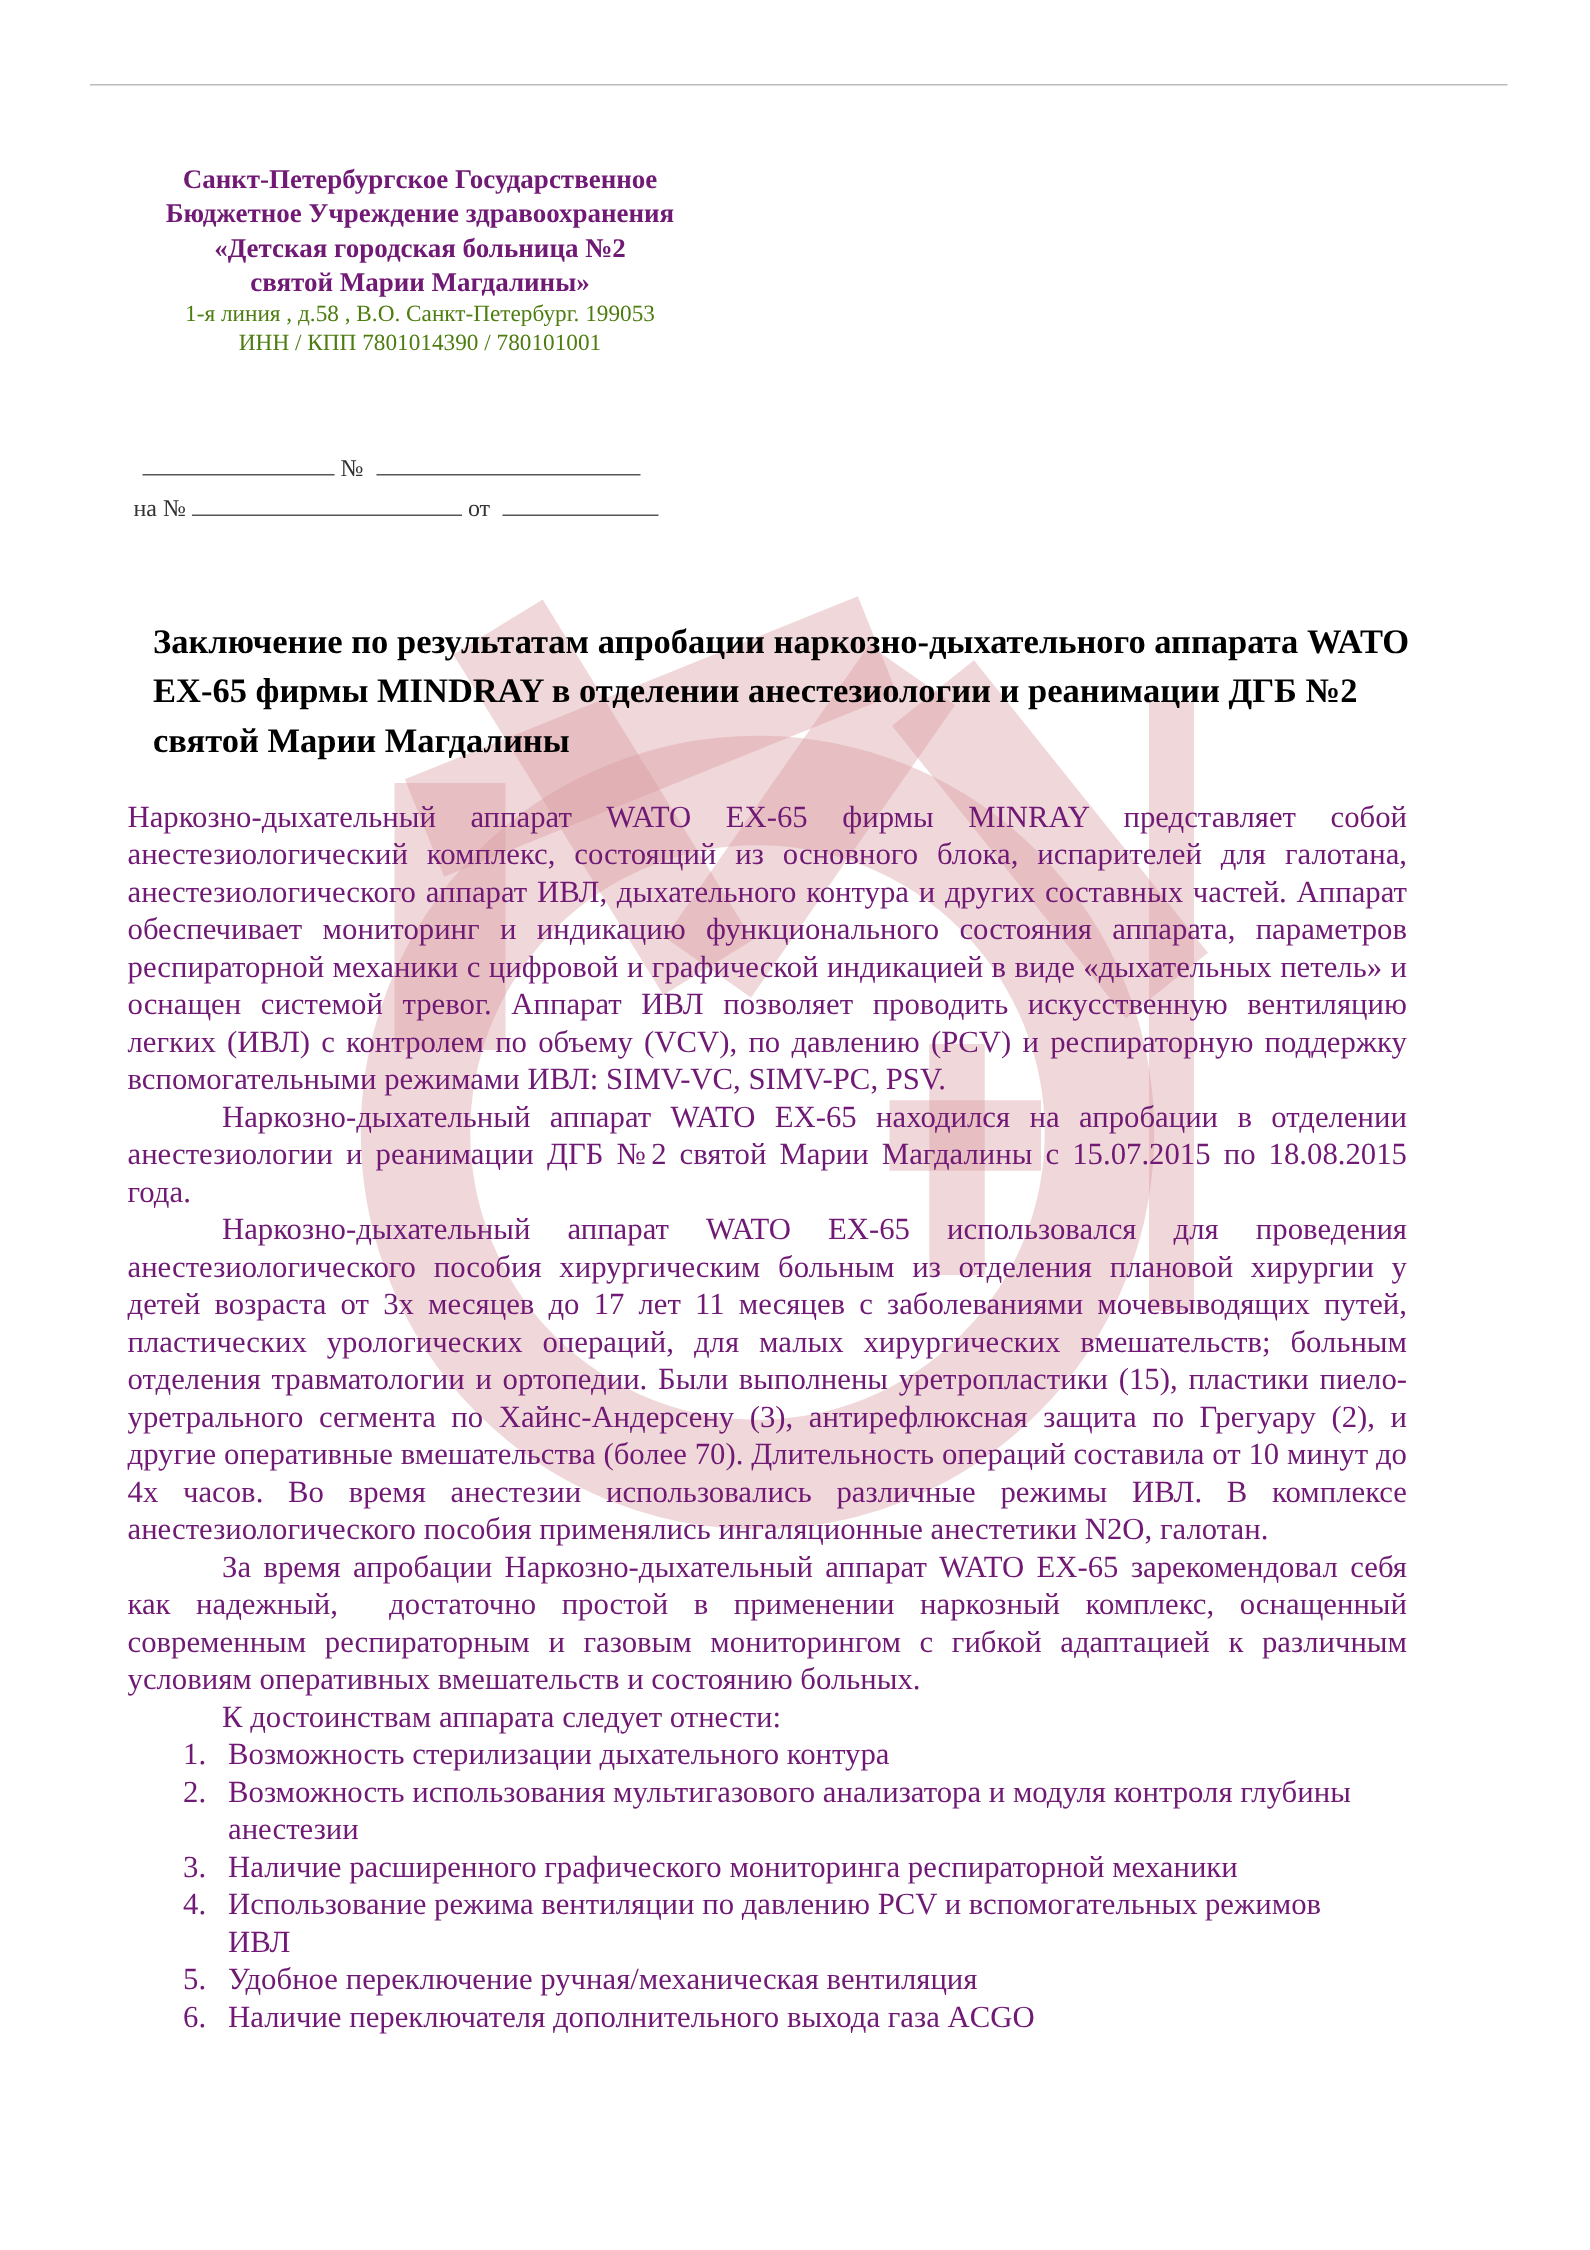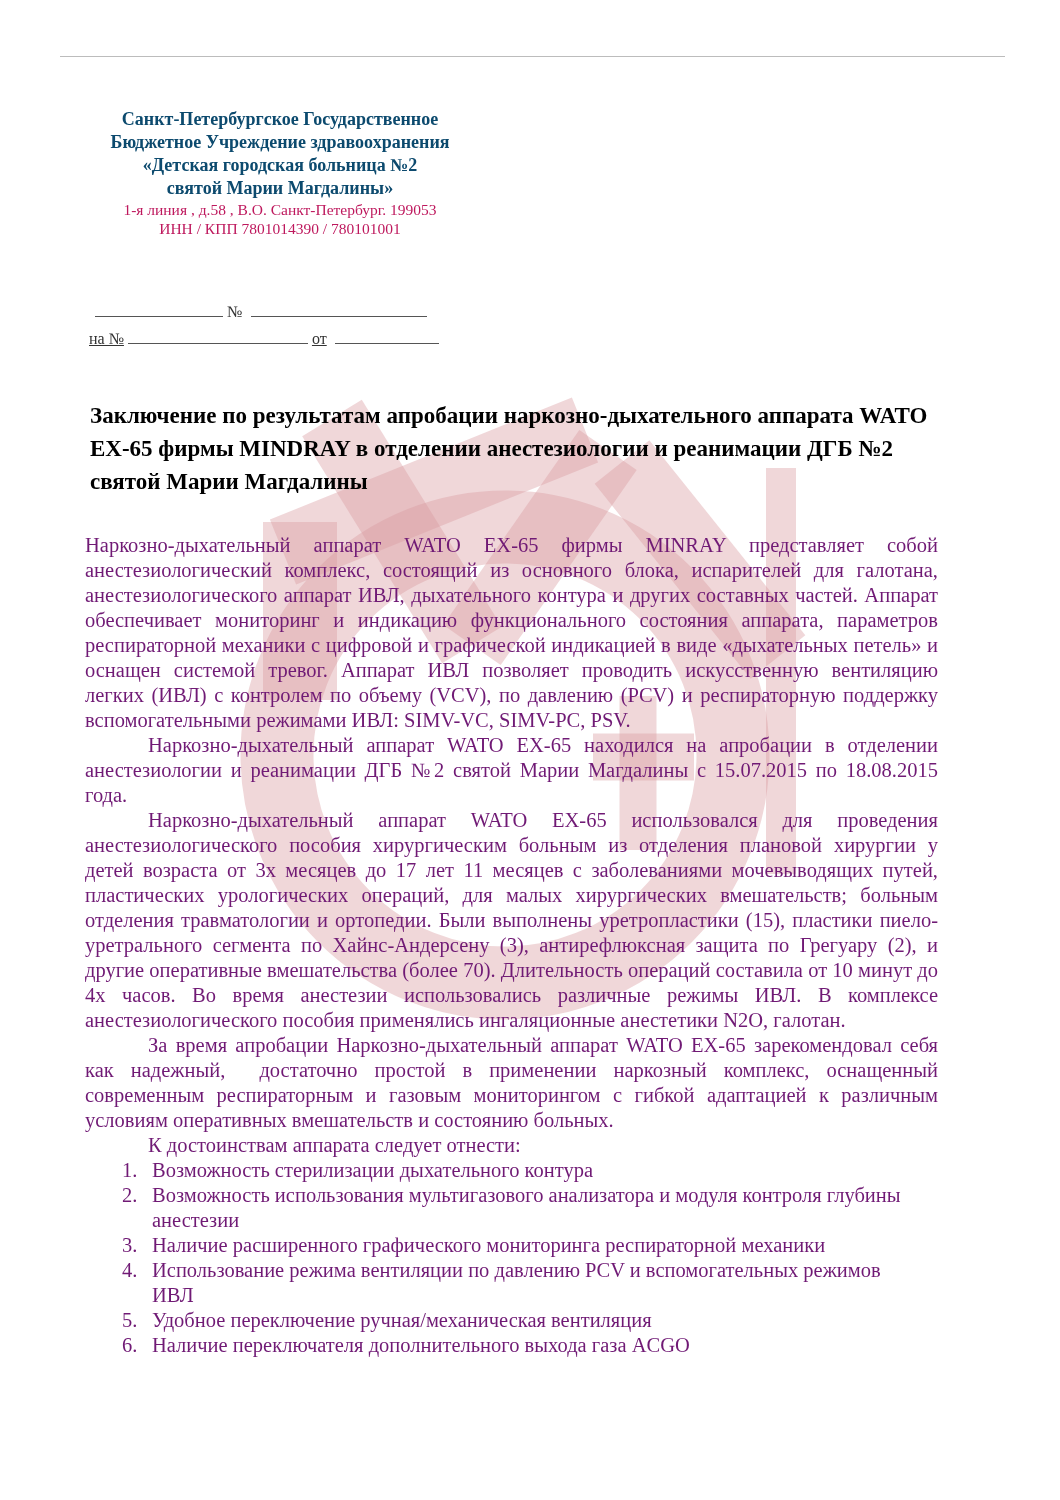--- a/index.html
+++ b/index.html
@@ -19,47 +19,47 @@
     position:absolute;top:0;left:0;z-index:0;
   }
   .content{position:relative;z-index:1;}
 
   
   .letterhead{
     position:absolute;top:108px;left:88px;width:384px;
     text-align:center;
   }
   .org-line{
-    font-weight:bold;font-size:18px;line-height:23px;color:#0c4a6e;
+    font-weight:bold;font-size:18px;line-height:23px;color:#701a75;
   }
   .addr-line{
-    font-size:15.5px;line-height:19.4px;color:#be185d;white-space:pre-wrap;
+    font-size:15.5px;line-height:19.4px;color:#4d7c0f;white-space:pre-wrap;
   }
 
   
   .ref-row{
     position:absolute;font-size:16px;color:#333;
   }
   .ref-1{top:301px;left:95px;}
-  .ref-2{top:328px;left:85px;text-decoration:underline;}
+  .ref-2{top:328px;left:85px;}
   .blank{
     display:inline-block;height:15px;
     border-bottom:1.6px solid #555;
     vertical-align:baseline;
   }
   .b1{width:128px;}
   .b2{width:176px;margin-left:5px;}
   .b3{width:180px;}
   .b4{width:104px;margin-left:4px;}
   .ref-label{padding:0 4px;color:#333;}
 
   
   .doc-title{
     position:absolute;top:395px;left:86px;width:864px;
-    margin:4px;
+    margin:16px;
     font-size:23px;font-weight:bold;line-height:33px;color:#000;
   }
 
   
   .bodytext{
     position:absolute;top:533px;left:85px;width:853px;
     font-size:20.5px;line-height:25px;text-align:justify;
     color:#701a75;
   }
   .bodytext p{margin:0;text-indent:63px;}

